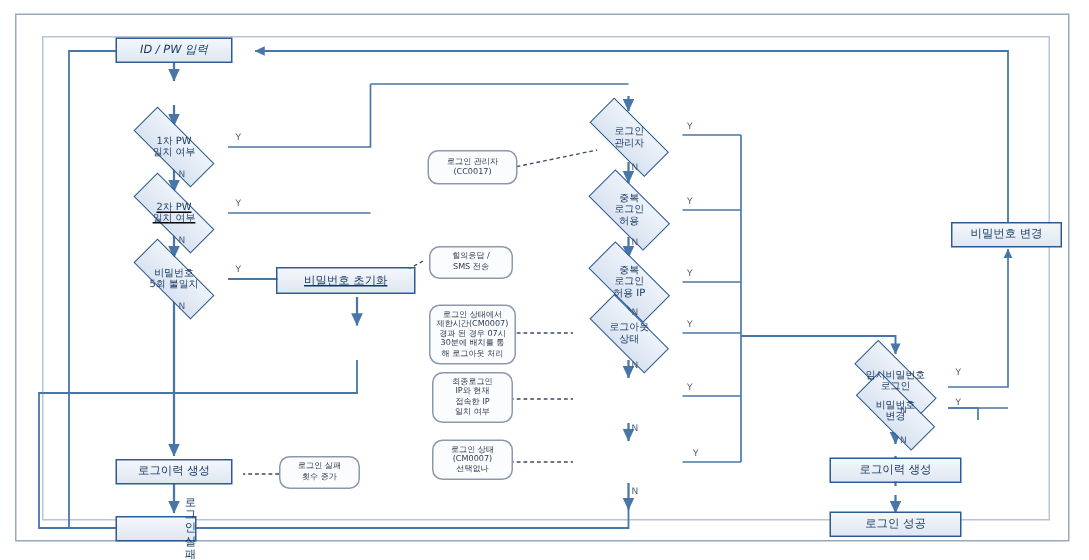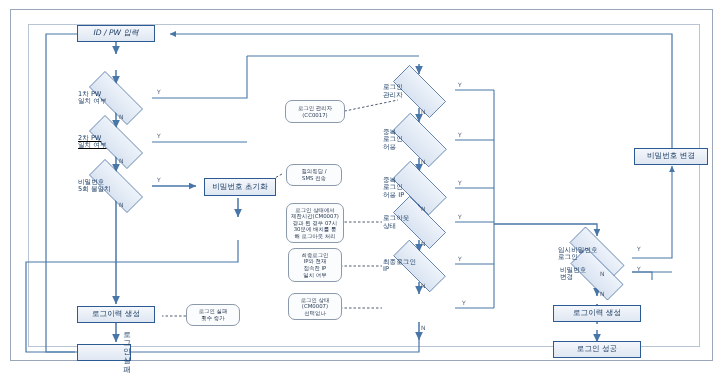--- a/index.html
+++ b/index.html
@@ -26,21 +26,21 @@
     display:flex;align-items:center;justify-content:center;text-align:center;
     font-size:7.6px;color:#13365e;line-height:1.15;padding:1px 2px;}
 
   
   .dia{position:absolute;display:flex;align-items:center;justify-content:center;}
   .dia .sh{position:absolute;left:0;top:0;width:100%;height:100%;
     background:linear-gradient(#eef3fa,#d9e3f1);
     border:1.3px solid #2c5a93;
     transform:rotate(45deg) scale(0.707);
     box-sizing:border-box;}
-  .dia .tx{position:relative;z-index:2;font-size:6.6px;color:#13365e;line-height:1.12;
+  .dia .tx{position:relative;z-index:2;font-size:6.6px;color:#13365e;line-height:1.12;text-align:center;
     white-space:pre-line;width:100%;}
 
   
   .note{position:absolute;box-sizing:border-box;
     background:#fbfcfe;border:1px solid #8c99ab;border-radius:7px;
     display:flex;align-items:center;justify-content:center;text-align:center;
     font-size:5.4px;color:#2a3a50;line-height:1.22;padding:1px 2px;white-space:pre-line;}
 
   .yn{position:absolute;font-size:6px;color:#4a5a70;}
 </style>
@@ -154,21 +154,21 @@
     <div class="tx">2차 PW
 일치 여부</div>
   </div>
 
   <div class="dia" style="left:78px;top:170px;width:76px;height:32px;">
     <div class="sh"></div>
     <div class="tx">비밀번호
 5회 불일치</div>
   </div>
 
-  <div class="box" style="left:204px;top:178px;width:72px;height:18px;">
+  <div class="box" style="left:184px;top:178px;width:93px;height:18px;text-decoration:underline;">
     <span>비밀번호 초기화</span>
   </div>
 
 
   <div class="box" style="left:77px;top:306px;width:78px;height:17px;">
     <span>로그이력 생성</span>
   </div>
 
   <div class="box" style="left:77px;top:344px;width:54px;height:17px;padding-left:48px;">
     <span>로그인 실패</span>
@@ -193,25 +193,20 @@
 로그인
 허용 IP</div>
   </div>
 
   <div class="dia" style="left:383px;top:206px;width:73px;height:33px;">
     <div class="sh"></div>
     <div class="tx">로그아웃
 상태</div>
   </div>
 
-  <div class="dia" style="left:383px;top:250px;width:73px;height:32px;">
-    <div class="sh"></div>
-    <div class="tx">최종로그인
-IP</div>
-  </div>
 
 
   <div class="dia" style="left:558px;top:238px;width:78px;height:32px;">
     <div class="sh"></div>
     <div class="tx">임시비밀번호
 로그인</div>
   </div>
 
   <div class="dia" style="left:560px;top:258px;width:74px;height:32px;">
     <div class="sh"></div>

